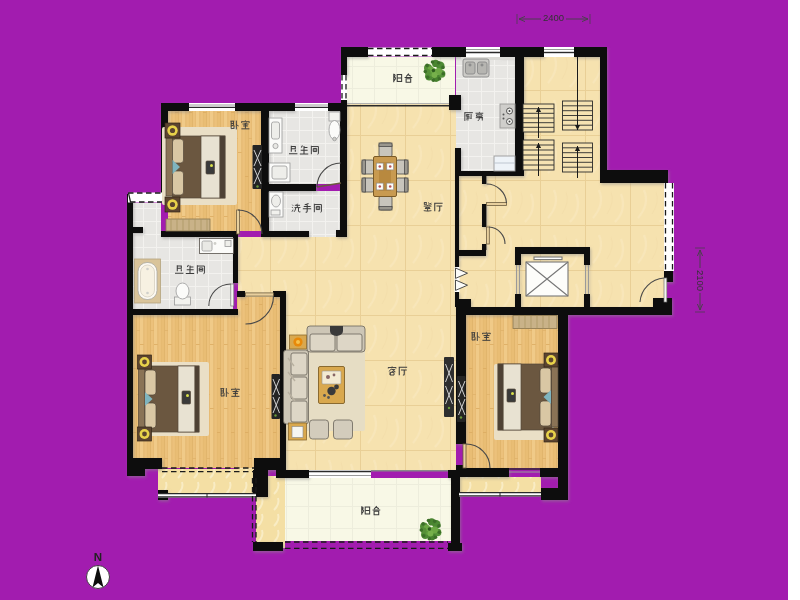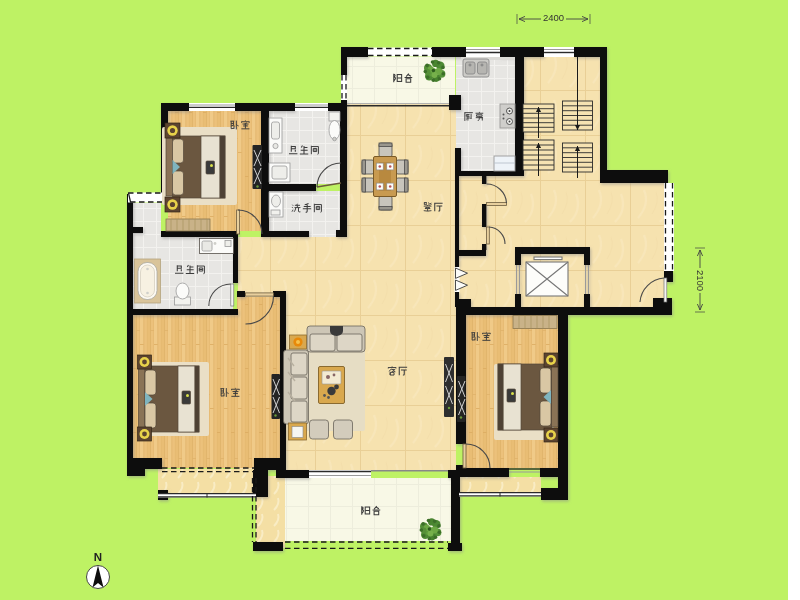--- a/index.html
+++ b/index.html
@@ -1,15 +1,15 @@
 <!DOCTYPE html>
 <html><head><meta charset="utf-8">
 <style>
 html,body{margin:0;padding:0;background:#fff;}
-#wrap{position:relative;width:788px;height:600px;background:#bef264;overflow:hidden;
+#wrap{position:relative;width:788px;height:600px;background:#a21caf;overflow:hidden;
 font-family:"Liberation Sans", sans-serif;}
 </style></head><body>
 
 <div id="wrap">
 <svg width="800" height="600" viewBox="0 0 800 600">
 <defs>
 <pattern id="wood" width="14" height="64" patternUnits="userSpaceOnUse">
  <rect width="14" height="64" fill="#ecc17b"></rect>
  <rect width="3.6" height="64" fill="#f0ca88"></rect>
  <rect x="7" width="3.4" height="64" fill="#e9bd74"></rect>

